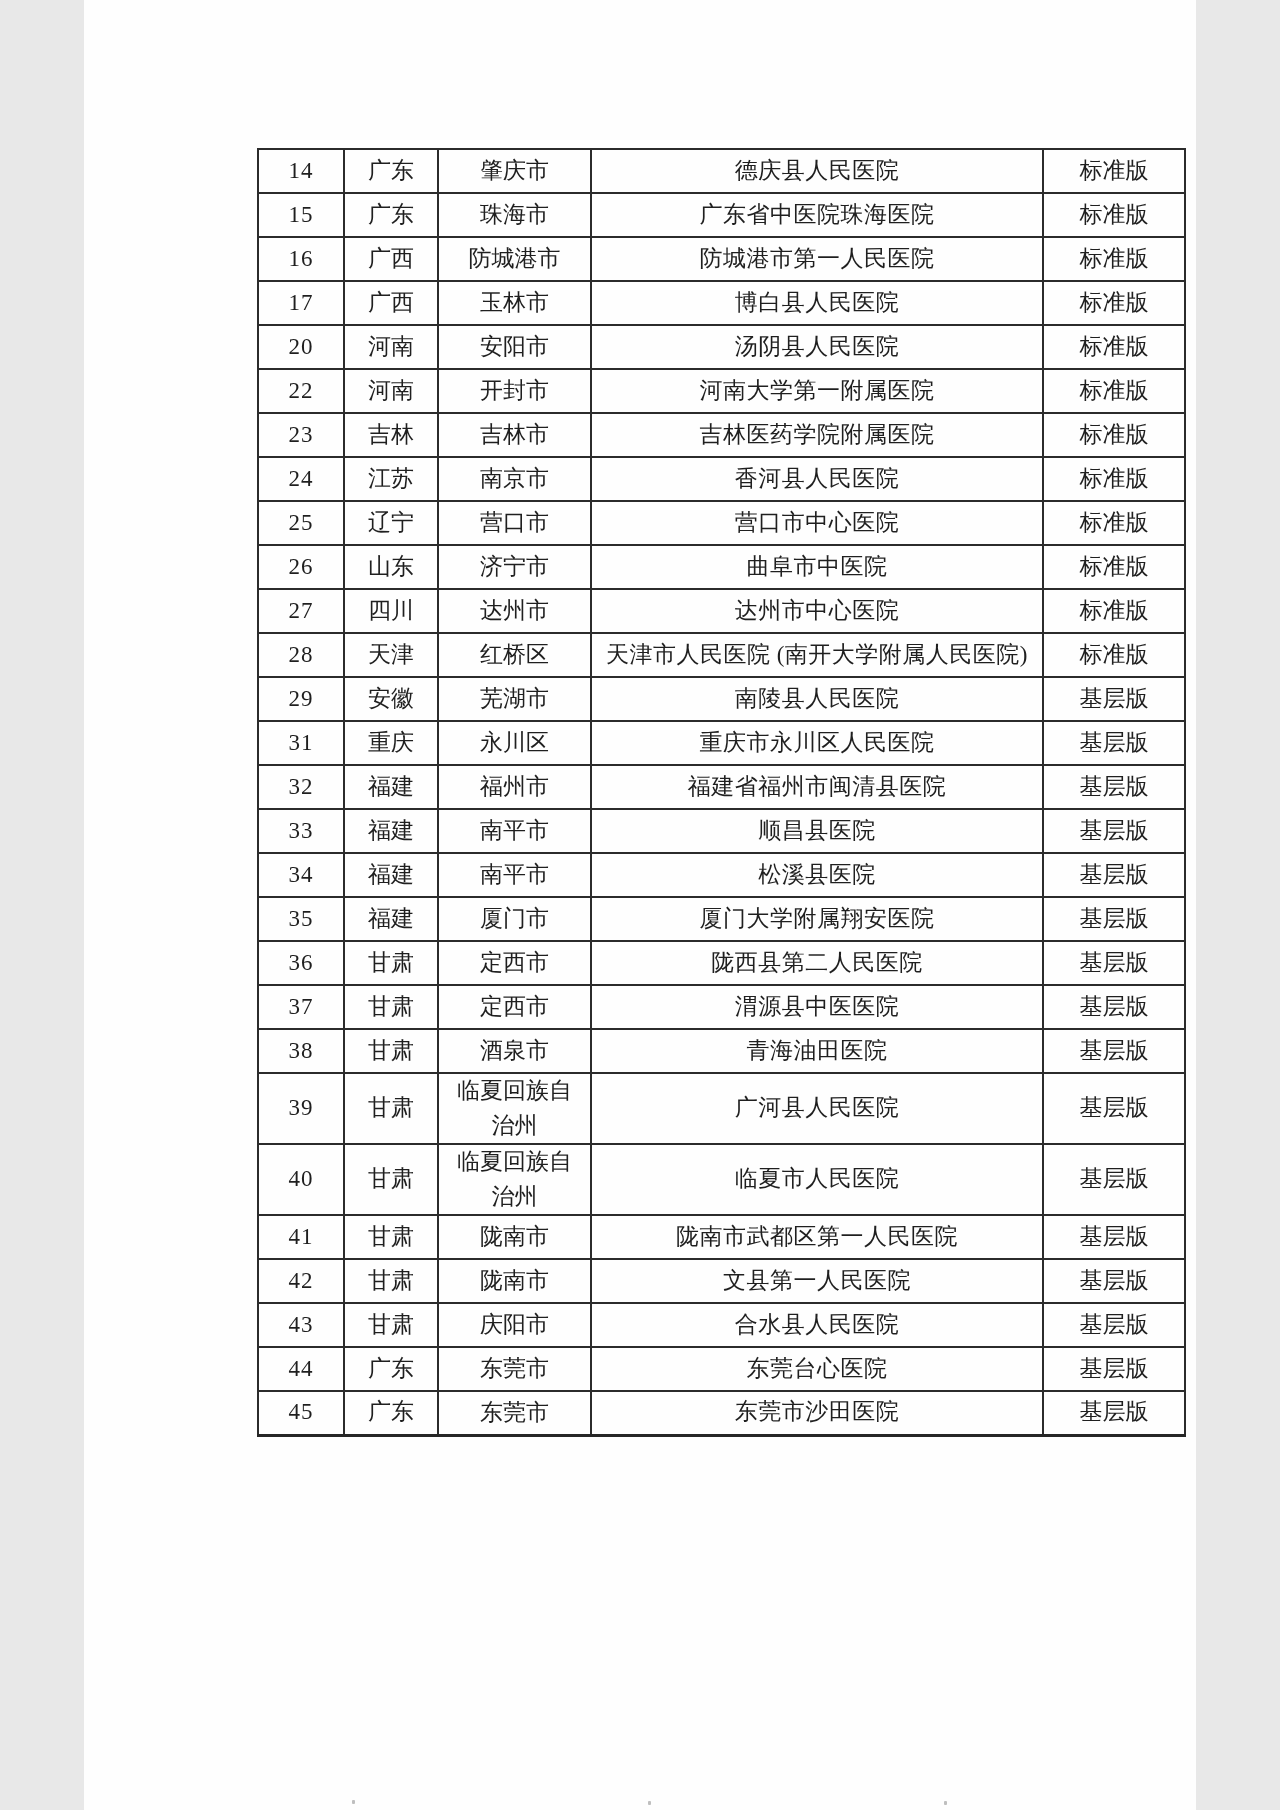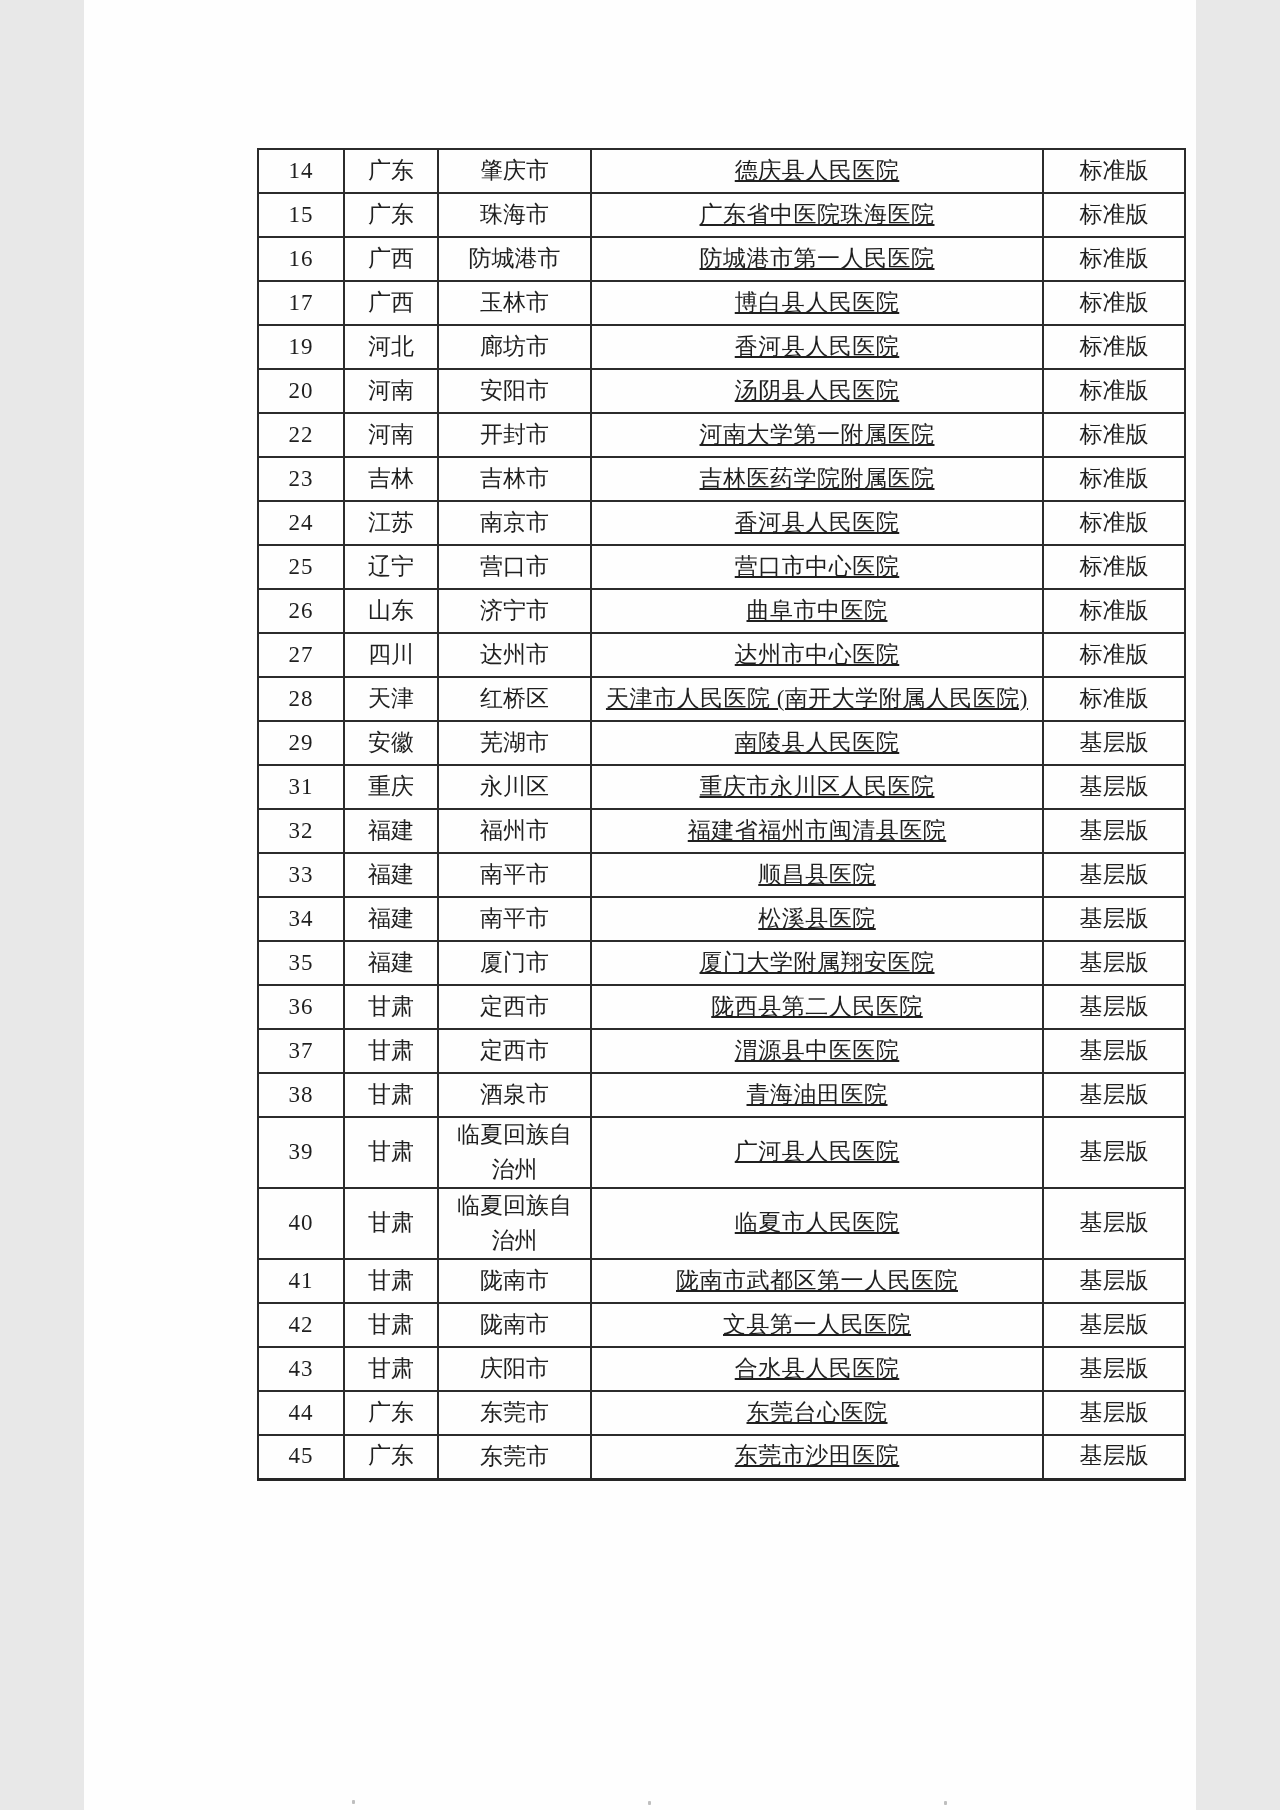--- a/index.html
+++ b/index.html
@@ -38,21 +38,20 @@
   table.roster tr {
     height: 44px;
   }
   td.row-number {
     font-size: 22px;
     letter-spacing: 1px;
   }
   td.hospital .cell-text {
     white-space: nowrap;
     letter-spacing: 0.5px;
-    text-decoration: underline;
   }
   .city-text {
     display: inline-block;
     max-width: 5.05em;
     line-height: 1.5;
   }
   .speck {
     position: absolute;
     width: 3px;
     height: 4px;
@@ -97,27 +96,20 @@
           <td class="version"><span class="cell-text">标准版</span></td>
         </tr>
         <tr>
           <td class="row-number"><span class="cell-text">17</span></td>
           <td class="province"><span class="cell-text">广西</span></td>
           <td class="city"><span class="cell-text city-text">玉林市</span></td>
           <td class="hospital"><span class="cell-text">博白县人民医院</span></td>
           <td class="version"><span class="cell-text">标准版</span></td>
         </tr>
         <tr>
-          <td class="row-number"><span class="cell-text">19</span></td>
-          <td class="province"><span class="cell-text">河北</span></td>
-          <td class="city"><span class="cell-text city-text">廊坊市</span></td>
-          <td class="hospital"><span class="cell-text">香河县人民医院</span></td>
-          <td class="version"><span class="cell-text">标准版</span></td>
-        </tr>
-        <tr>
           <td class="row-number"><span class="cell-text">20</span></td>
           <td class="province"><span class="cell-text">河南</span></td>
           <td class="city"><span class="cell-text city-text">安阳市</span></td>
           <td class="hospital"><span class="cell-text">汤阴县人民医院</span></td>
           <td class="version"><span class="cell-text">标准版</span></td>
         </tr>
         <tr>
           <td class="row-number"><span class="cell-text">22</span></td>
           <td class="province"><span class="cell-text">河南</span></td>
           <td class="city"><span class="cell-text city-text">开封市</span></td>

